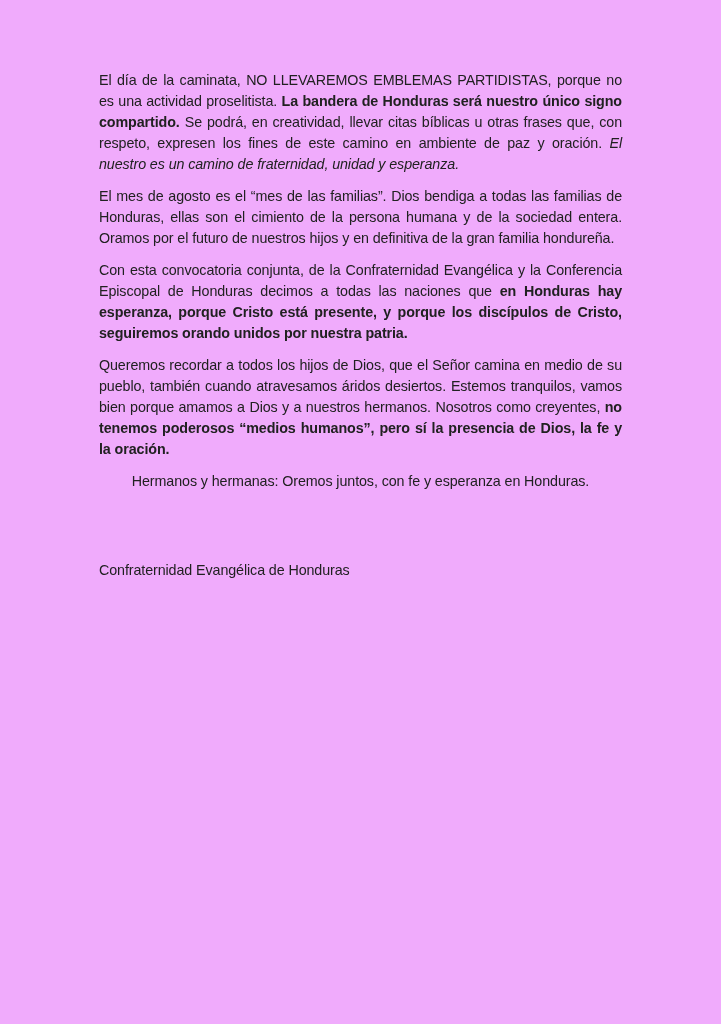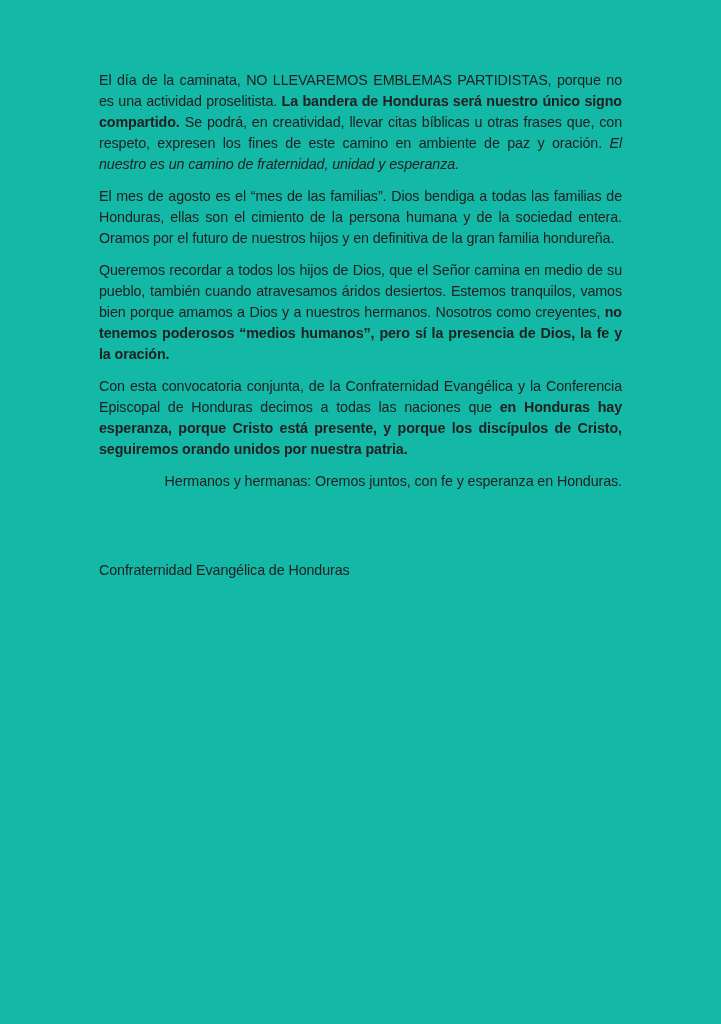--- a/index.html
+++ b/index.html
@@ -13,21 +13,21 @@
     position: relative;
     font-family: "Liberation Sans", sans-serif;
     overflow: hidden;
   }
   .page {
     position: absolute;
     left: 0;
     top: 0;
     width: 721px;
     height: 1024px;
-    background: #14b8a6;
+    background: #f0abfc;
   }
   .doc-body {
     position: absolute;
     left: 99px;
     top: 70px;
     width: 523px;
     color: #212121;
     font-size: 14.3px;
     line-height: 21px;
     letter-spacing: -0.1px;
@@ -47,21 +47,21 @@
   .signature-row span { white-space: nowrap; }
 </style>
 </head>
 <body>
 
 <div class="page">
   <div class="doc-body">
     <div id="paragraphs">
         <p><span>El día de la caminata, NO LLEVAREMOS EMBLEMAS PARTIDISTAS, porque no es una actividad proselitista. </span><span class="run-bold">La bandera de Honduras será nuestro único signo compartido.</span><span> Se podrá, en creatividad, llevar citas bíblicas u otras frases que, con respeto, expresen los fines de este camino en ambiente de paz y oración. </span><span class="run-italic">El nuestro es un camino de fraternidad, unidad y esperanza.</span></p>
         <p><span>El mes de agosto es el “mes de las familias”. Dios bendiga a todas las familias de Honduras, ellas son el cimiento de la persona humana y de la sociedad entera. Oramos por el futuro de nuestros hijos y en definitiva de la gran familia hondureña.</span></p>
+        <p><span>Con esta convocatoria conjunta, de la Confraternidad Evangélica y la Conferencia Episcopal de Honduras decimos a todas las naciones que </span><span class="run-bold">en Honduras hay esperanza, porque Cristo está presente, y porque los discípulos de Cristo, seguiremos orando unidos por nuestra patria.</span></p>
         <p><span>Queremos recordar a todos los hijos de Dios, que el Señor camina en medio de su pueblo, también cuando atravesamos áridos desiertos. Estemos tranquilos, vamos bien porque amamos a Dios y a nuestros hermanos. Nosotros como creyentes, </span><span class="run-bold">no tenemos poderosos “medios humanos”, pero sí la presencia de Dios, la fe y la oración.</span></p>
-        <p><span>Con esta convocatoria conjunta, de la Confraternidad Evangélica y la Conferencia Episcopal de Honduras decimos a todas las naciones que </span><span class="run-bold">en Honduras hay esperanza, porque Cristo está presente, y porque los discípulos de Cristo, seguiremos orando unidos por nuestra patria.</span></p>
-        <p style="text-align: right;"><span>Hermanos y hermanas: Oremos juntos, con fe y esperanza en Honduras.</span></p>
+        <p style="text-align: center;"><span>Hermanos y hermanas: Oremos juntos, con fe y esperanza en Honduras.</span></p>
       </div>
     <div class="signature-row">
       <span>Confraternidad Evangélica de Honduras</span>
     </div>
   </div>
 </div>
 
 </body></html>

